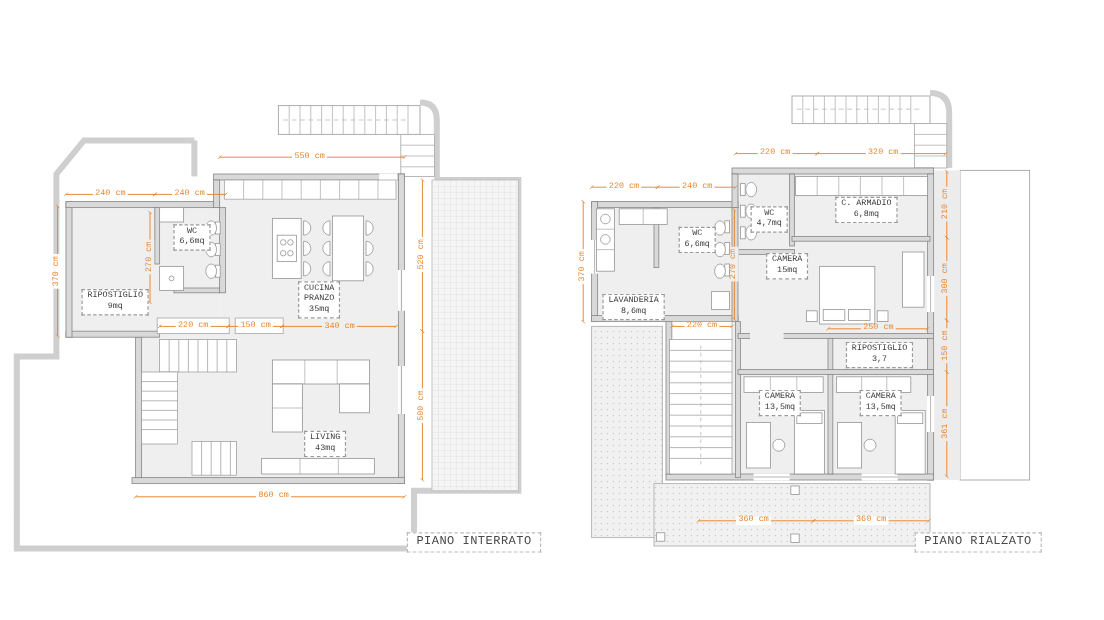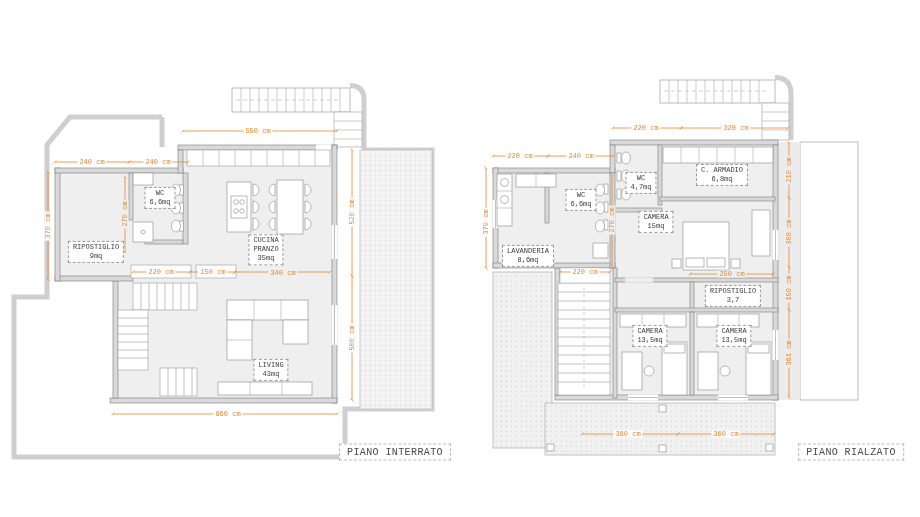--- a/index.html
+++ b/index.html
@@ -376,15 +376,15 @@
 <div class="dim v bgs" style="left:789px;top:170px">210 cm</div>
 <div class="dim v bgs" style="left:789px;top:232px">300 cm</div>
 <div class="dim v bgs" style="left:789px;top:288px">150 cm</div>
 <div class="dim v bgs" style="left:789px;top:353px">361 cm</div>
 <div class="dim" style="left:585px;top:272px">220 cm</div>
 <div class="dim bgf" style="left:732px;top:274px">250 cm</div>
 <div class="dim" style="left:628px;top:434px">360 cm</div>
 <div class="dim" style="left:726px;top:434px">360 cm</div>
 
 <div class="title" style="left:395px;top:452px">PIANO INTERRATO</div>
-<div class="title" style="left:851px;top:452px">PIANO RIALZATO</div>
+<div class="title" style="left:815px;top:452px">PIANO RIALZATO</div>
 
 </div>
 
 </body></html>

